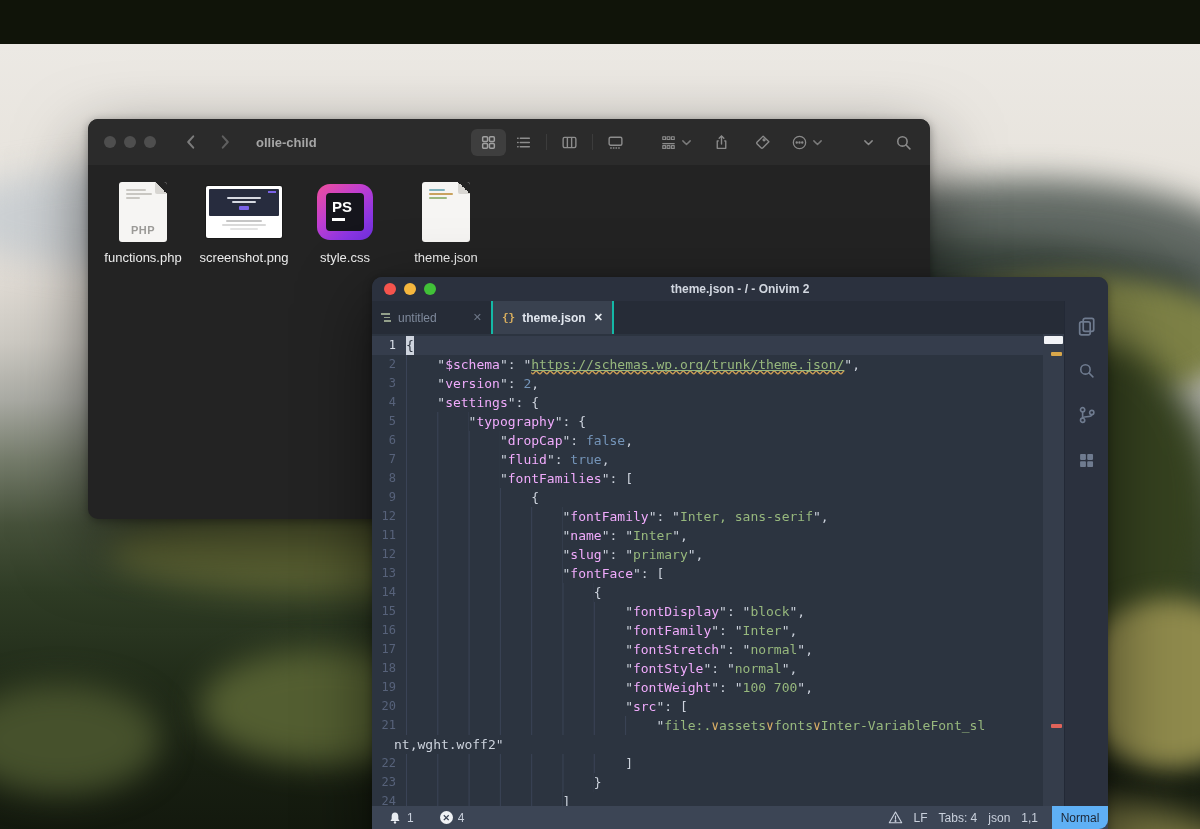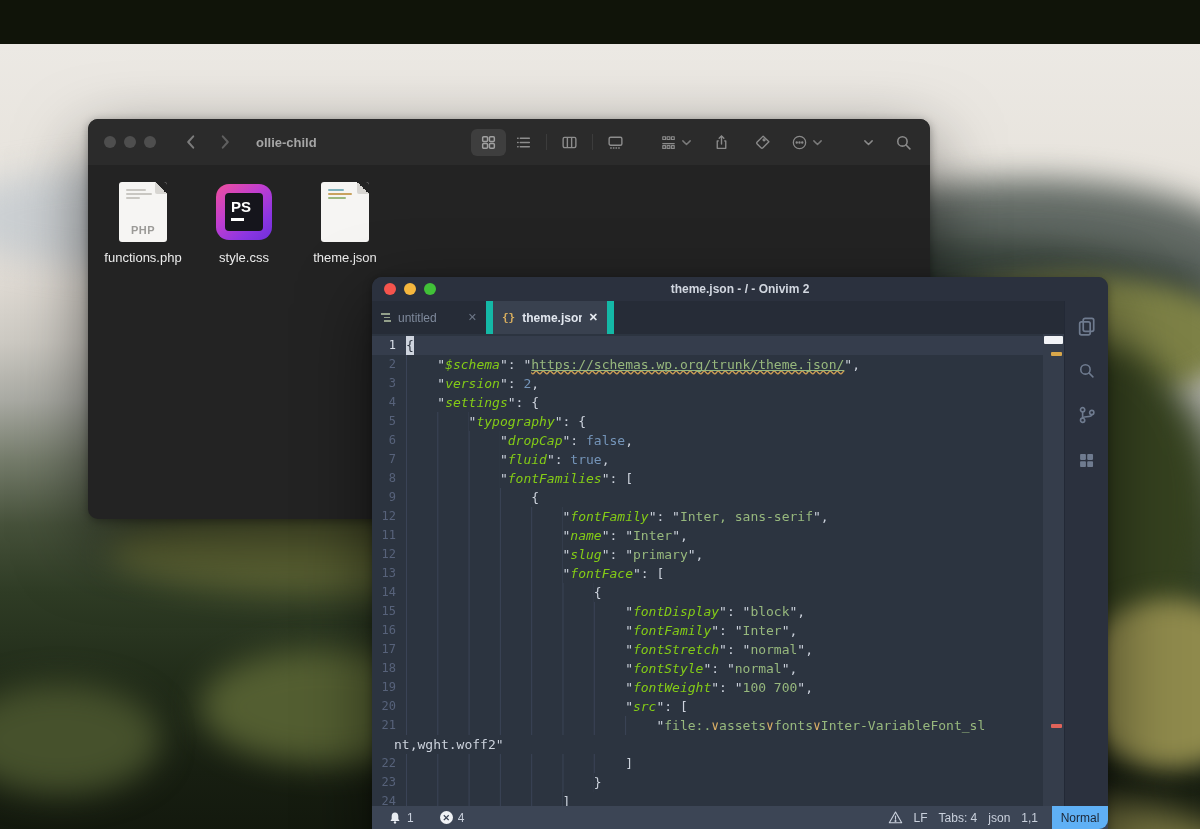--- a/index.html
+++ b/index.html
@@ -93,21 +93,21 @@
                   padding:0 12px; position:relative; }
   .oni-title { position:absolute; left:0; right:0; text-align:center; color:#d2d7e0;
                font-size:12px; font-weight:700; }
   .oni-body { position:relative; height:528px; }
   .activity-bar { position:absolute; top:0; right:0; bottom:23px; width:44px; background:#2b313e;
     border-left:1px solid #232936; display:flex; flex-direction:column; align-items:center;
     padding-top:14px; gap:26px; color:#6f7b8f; }
   .tabbar { position:absolute; left:0; top:0; right:44px; height:33px; background:#262c37;
             display:flex; }
   .tab { width:121px; display:flex; align-items:center; gap:7px; padding:0 9px;
-         border-right:7px solid #14b8a6; color:#7f8a9c; font-size:12px; }
+         border-right:2px solid #14b8a6; color:#7f8a9c; font-size:12px; }
   .tab.active { background:#39414f; color:#e2e7ef; font-weight:700; }
   .tab .tab-label { white-space:nowrap; overflow:hidden; }
   .tab .tab-close { margin-left:auto; font-size:11px; color:#6d7787; }
   .tab.active .tab-close { color:#e8ecf2; font-weight:700; }
   .flines { display:inline-flex; flex-direction:column; gap:2px; }
   .flines i { display:block; width:9px; height:1.5px; background:#93a08b; }
   .flines i:nth-child(2){ width:6px; margin-left:3px; }
   .flines i:nth-child(3){ width:7px; margin-left:3px; }
   .braces-glyph { color:#d8ae5e; font:700 11px "DejaVu Sans Mono",monospace; }
 
@@ -116,21 +116,21 @@
   .row { display:flex; height:19px; line-height:19px; white-space:pre; }
   .row.active-line { background:#353d4c; }
   .gutter { flex:none; width:34px; text-align:right; padding-right:10px; color:#57627a;
             font-size:12px; }
   .row.active-line .gutter { color:#d9dfe9; }
   .row.wraprow .gutter { width:22px; }
   .ind { flex:none; align-self:stretch;
     background-image:linear-gradient(to right,#3a4356 1px,transparent 1px);
     background-size:4ch 100%; }
   .tk-p, .tk-w { color:#ccd2dc; }
-  .tk-k { color:#84cc16;font-style:italic; }
+  .tk-k { color:#f0abfc; }
   .tk-s { color:#97b87d; }
   .tk-num, .tk-b { color:#7494b8; }
   .tk-e { color:#d9ae66; }
   .wavy { text-decoration:underline wavy #cf9c52; text-decoration-skip-ink:none; }
   .tk-l { color:#97b87d; text-decoration:underline; }
   .tk-c { background:#ced4de; color:#2c3440; }
 
   .scrollbar { position:absolute; top:33px; right:44px; bottom:23px; width:21px;
                background:#353d4b; }
   .sb-thumb { position:absolute; top:2px; left:1px; right:1px; height:8px; background:#f2f4f7;
@@ -316,20 +316,38 @@
               <span class="fold"></span>
               <span class="doc-lines">
                 <i></i>
                 <i></i>
                 <i></i>
               </span>
               <span class="doc-badge">PHP</span>
             </div>
           </div>
           <div class="file-label">functions.php</div>
+        </div>
+        <div class="file-item">
+          <div class="file-icon-box">
+            <div class="thumb-icon">
+              <div class="thumb-hero">
+                <span class="nav"></span>
+                <span class="l1"></span>
+                <span class="l2"></span>
+                <span class="btn"></span>
+              </div>
+              <div class="thumb-body">
+                <i></i>
+                <i></i>
+                <i></i>
+              </div>
+            </div>
+          </div>
+          <div class="file-label">screenshot.png</div>
         </div>
         <div class="file-item">
           <div class="file-icon-box">
             <div class="ps-icon">
               <div class="ps-inner">
                 <div class="ps-txt">PS</div>
                 <div class="ps-bar"></div>
               </div>
             </div>
           </div>

